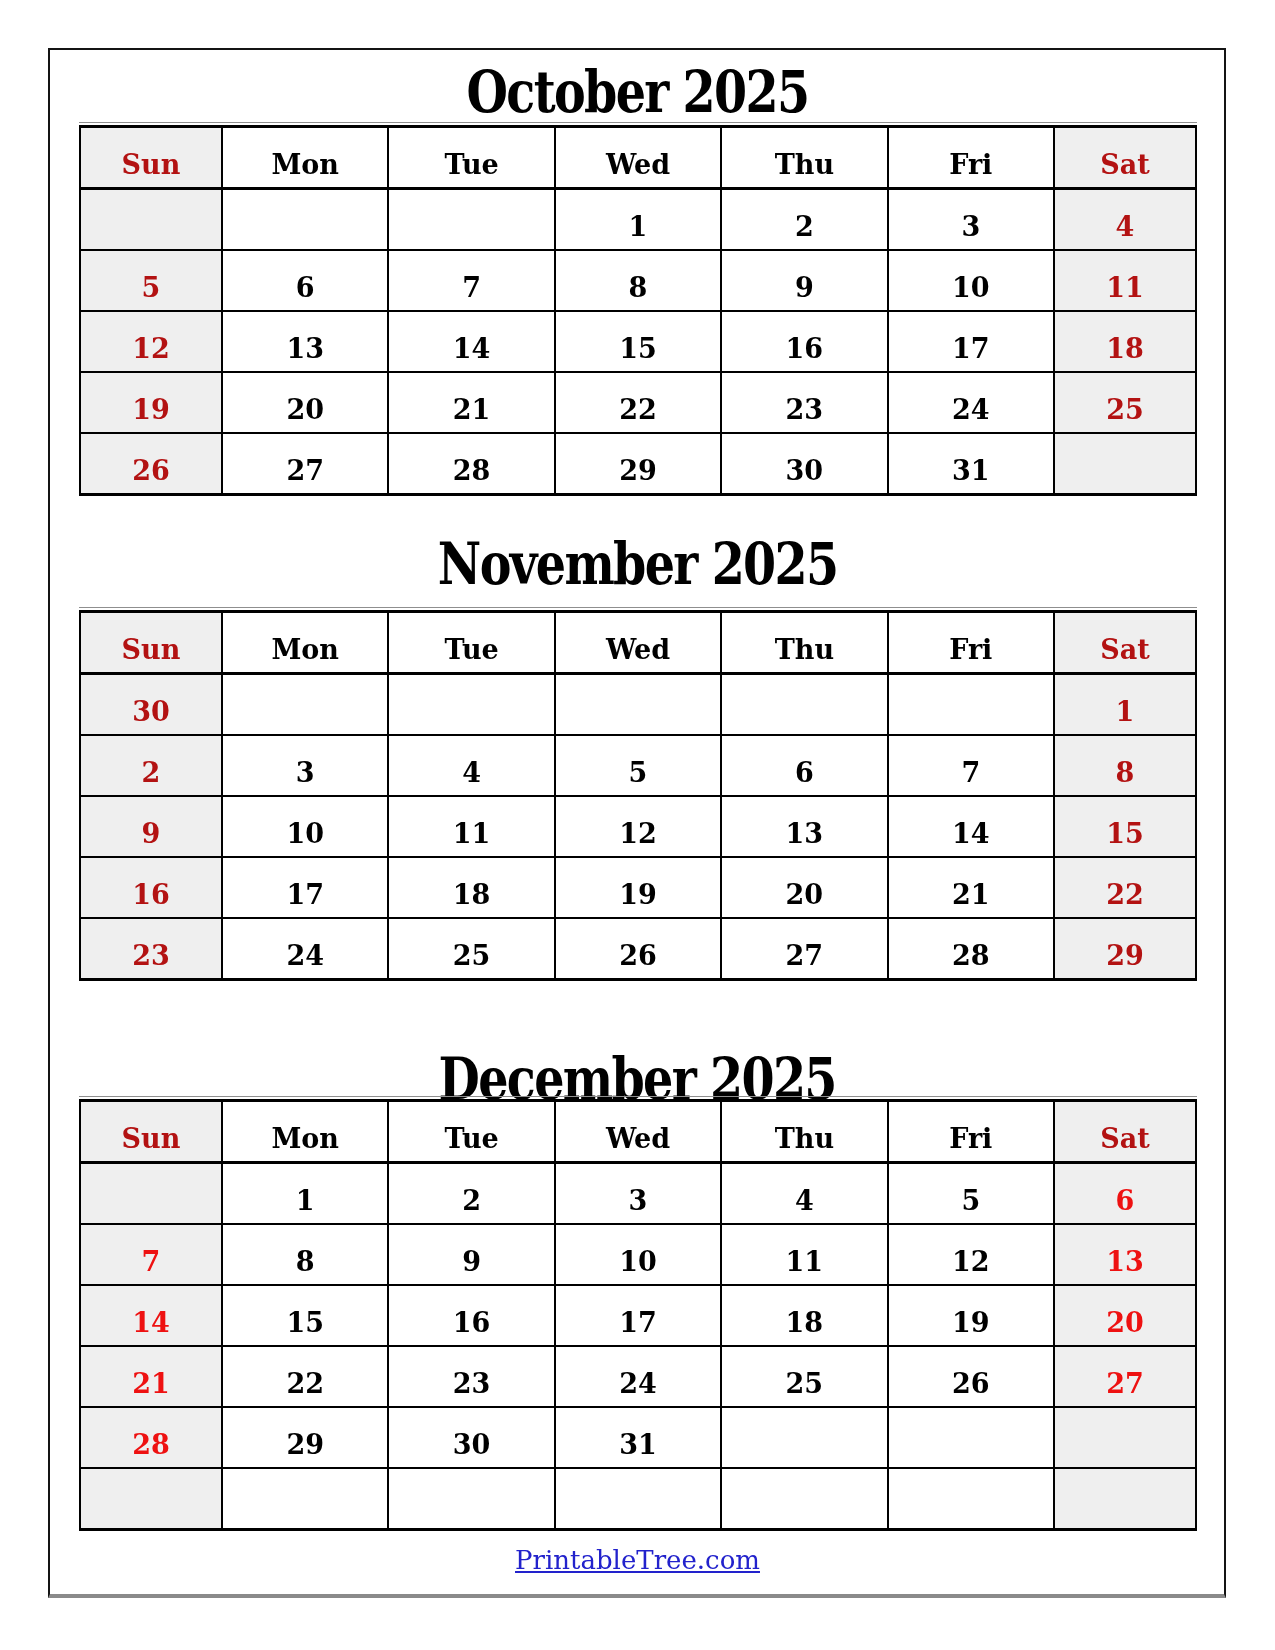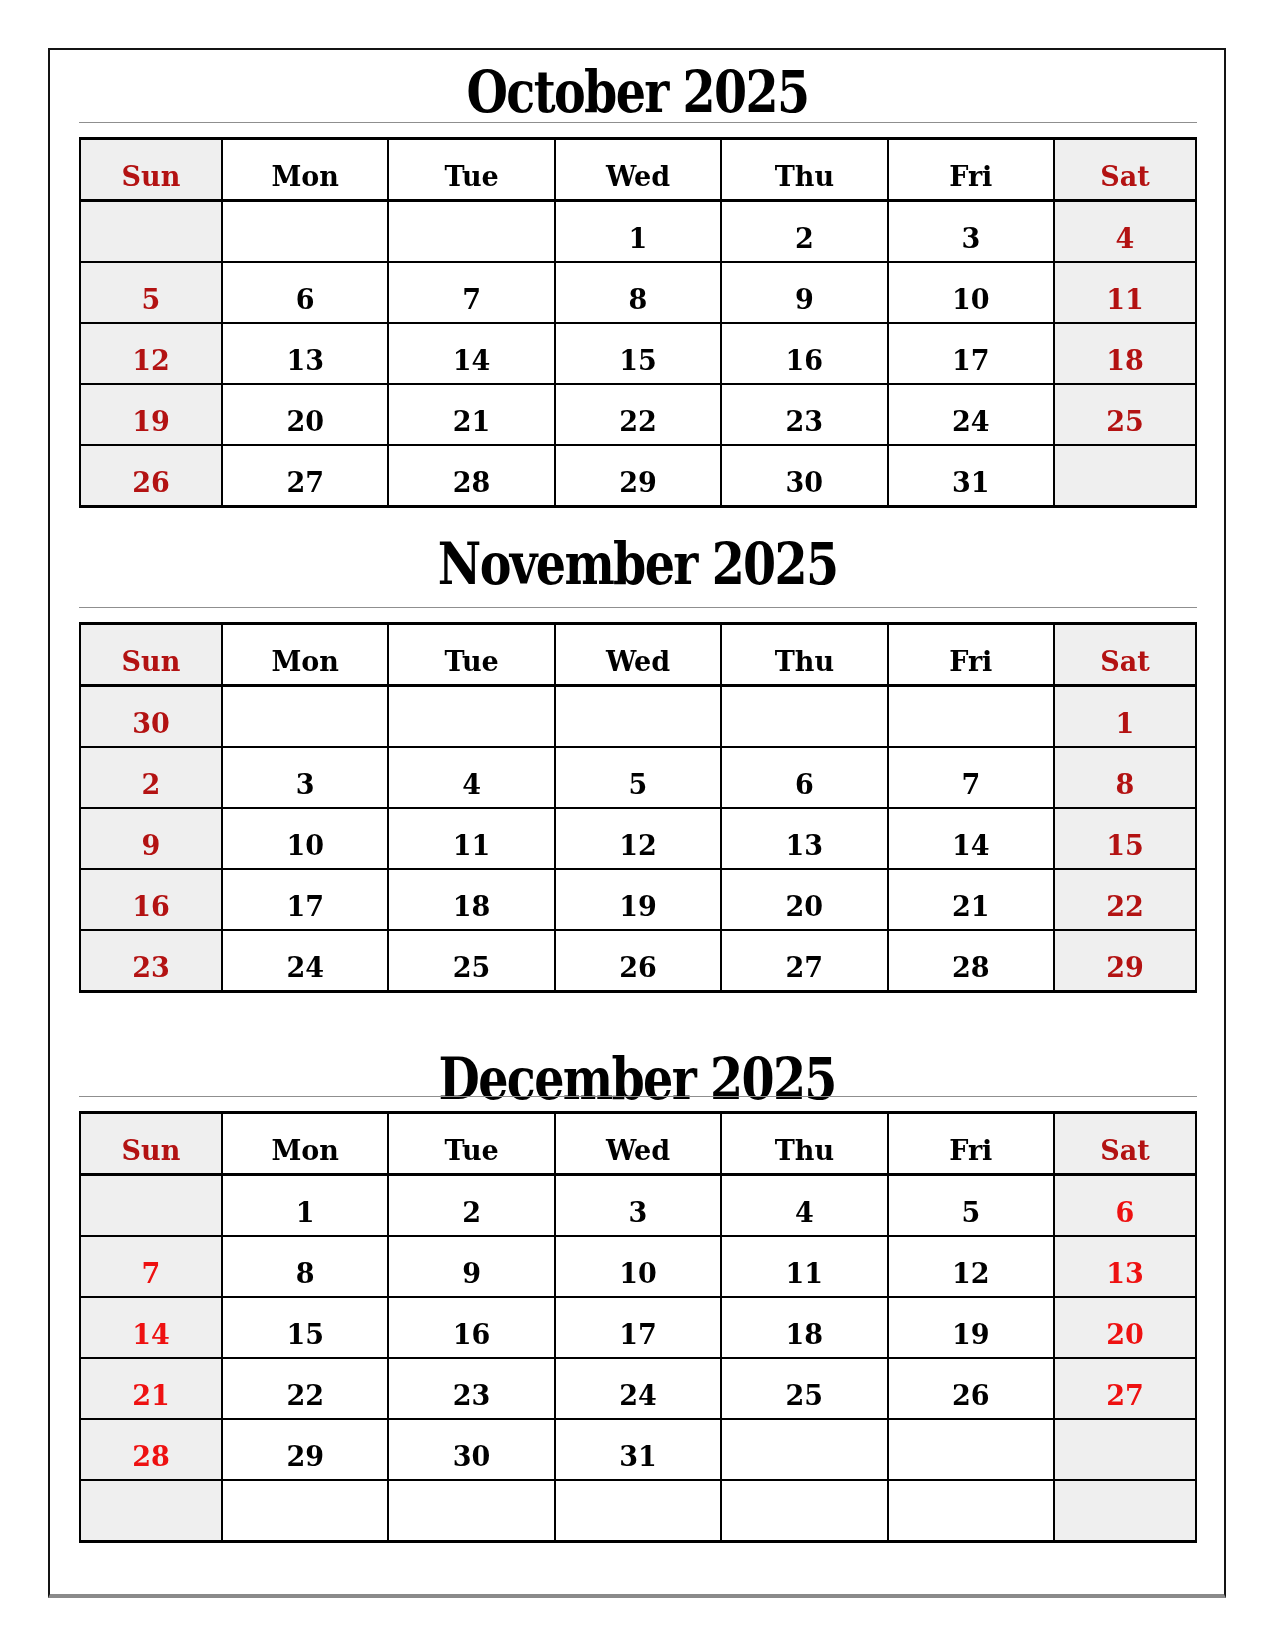--- a/index.html
+++ b/index.html
@@ -24,21 +24,21 @@
   }
   .month-title .t{
     display:inline-block;font-size:58px;line-height:62px;letter-spacing:-2px;
     transform:scaleX(0.82);transform-origin:50% 50%;white-space:nowrap;
   }
   .t-oct{top:40px;}
   .t-nov{top:512px;}
   .t-dec{top:1028px;margin-top:20px;}
   .cal{
     position:absolute;left:79px;width:1118px;
-    border-top:1px solid #8f8f8f;padding-top:14px;box-sizing:border-box;
+    border-top:1px solid #8f8f8f;padding-top:2px;box-sizing:border-box;
   }
   .cal-oct{top:122px;}
   .cal-nov{top:607px;}
   .cal-dec{top:1096px;}
   table.grid{
     width:100%;border-collapse:collapse;table-layout:fixed;
     border:2px solid var(--border-black);border-top:3px solid var(--border-black);
     border-bottom:3px solid var(--border-black);
   }
   col.wkend{width:142px;}
@@ -287,14 +287,17 @@
             <td></td>
             <td></td>
             <td></td>
             <td></td>
             <td class="weekend"></td>
           </tr>
         </tbody>
     </table>
   </div>
 
+  <div class="site-footer">
+    <a>PrintableTree.com</a>
+  </div>
 
 </div>
 
 </body></html>

